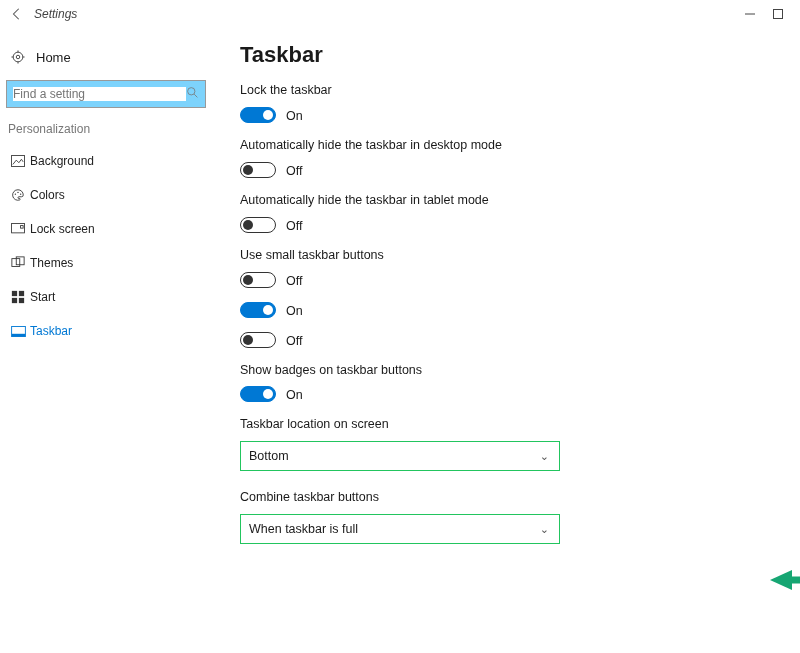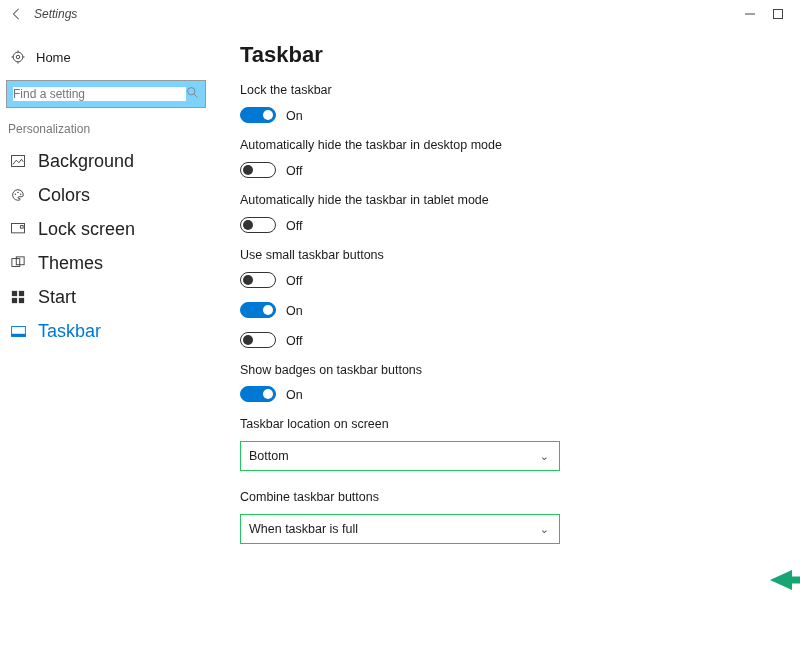--- a/index.html
+++ b/index.html
@@ -69,24 +69,24 @@
     color: #555;
   }
   .searchbox .sicon { color:#777; }
   .section-label {
     color: #777;
     font-size: 12px;
     padding: 4px 0 8px 4px;
   }
   .navitem {
     display: flex; align-items: center;
-    gap: 12px;
+    gap: 4px;
     height: 34px;
     padding-left: 6px;
-    font-size: 18px;
+    font-size: 12px;
     color: #222;
     cursor: default;
   }
   .navitem .icon { width: 16px; display:flex; align-items:center; justify-content:center; color:#333;}
   .navitem.active { color: #0078d4; }
   .navitem.active .icon { color:#0078d4; }
 
   .main {
     flex: 1;
     padding: 14px 20px 0 30px;

